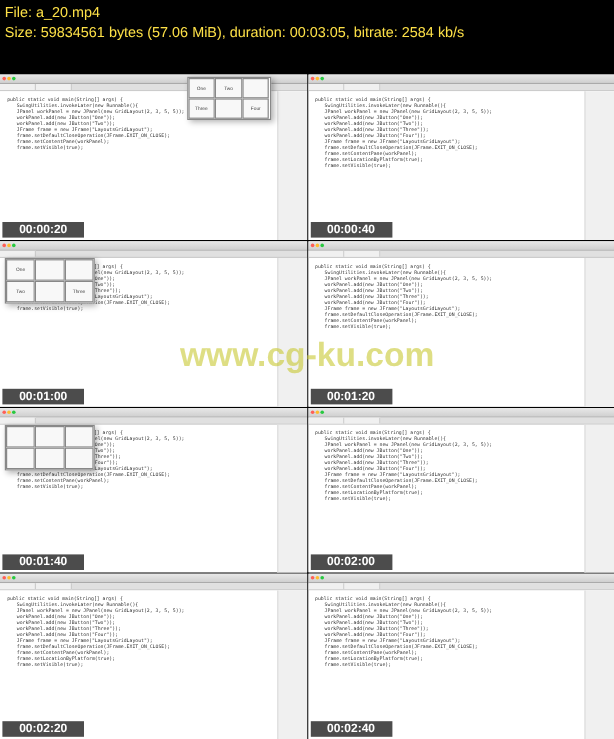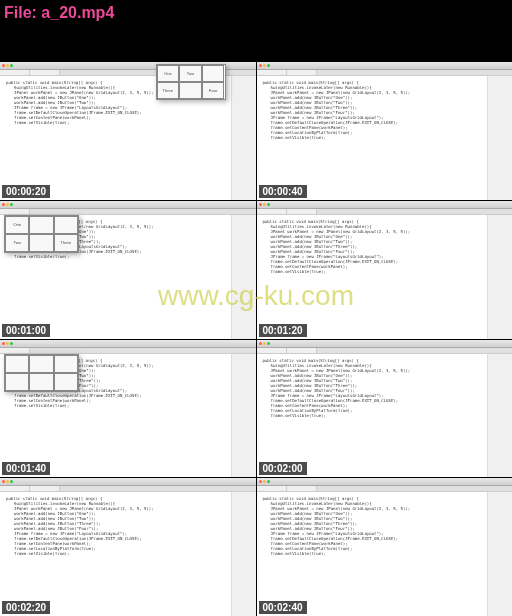--- a/index.html
+++ b/index.html
@@ -8,23 +8,23 @@
   height: 616px;
   background: #000;
   font-family: Arial, sans-serif;
   position: relative;
   overflow: hidden;
 }
 .metadata {
   position: absolute;
   top: 0;
   left: 0;
-  color: #ec4899;
-  font-size: 16px;
-  font-weight: bold;
+  color: #fde047;
+  font-size: 12px;
+  font-weight: normal;
   line-height: 1.4;
   padding: 2px 4px;
   z-index: 10;
 }
 .grid {
   position: absolute;
   top: 62px;
   left: 0;
   width: 512px;
   height: 554px;
@@ -91,21 +91,21 @@
   border-left: 1px solid #ddd;
 }
 .timestamp {
   position: absolute;
   bottom: 2px;
   left: 2px;
   color: #fff;
   background: rgba(0,0,0,0.7);
   font-size: 10px;
   font-weight: bold;
-  padding: 1px 4px;
+  padding: 1px 14px;
   z-index: 5;
 }
 .java-window {
   position: absolute;
   background: #fff;
   border: 1px solid #888;
   box-shadow: 2px 2px 5px rgba(0,0,0,0.3);
   z-index: 3;
 }
 .java-grid {
@@ -121,32 +121,33 @@
   justify-content: center;
   font-size: 4px;
   color: #444;
 }
 .watermark {
   position: absolute;
   top: 48%;
   left: 50%;
   transform: translate(-50%, -50%);
   font-size: 28px;
-  font-weight: normal;
+  font-weight: bold;
   color: rgba(200,200,50,0.6);
   z-index: 20;
   pointer-events: none;
   white-space: nowrap;
 }
 </style>
 </head>
 <body>
 
 <div class="metadata">
   <div>File: a_20.mp4</div>
+  <div>Size: 59834561 bytes (57.06 MiB), duration: 00:03:05, bitrate: 2584 kb/s</div>
 </div>
 
 <div class="watermark">www.cg-ku.com</div>
 
 <div class="grid">
 
   <div class="frame">
     <div class="toolbar">
       <span class="dot r"></span>
       <span class="dot y"></span>

